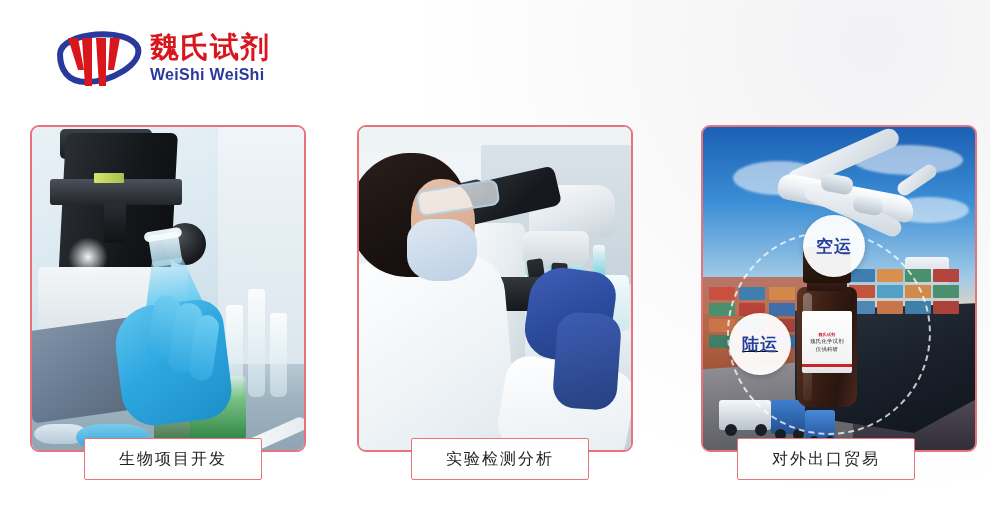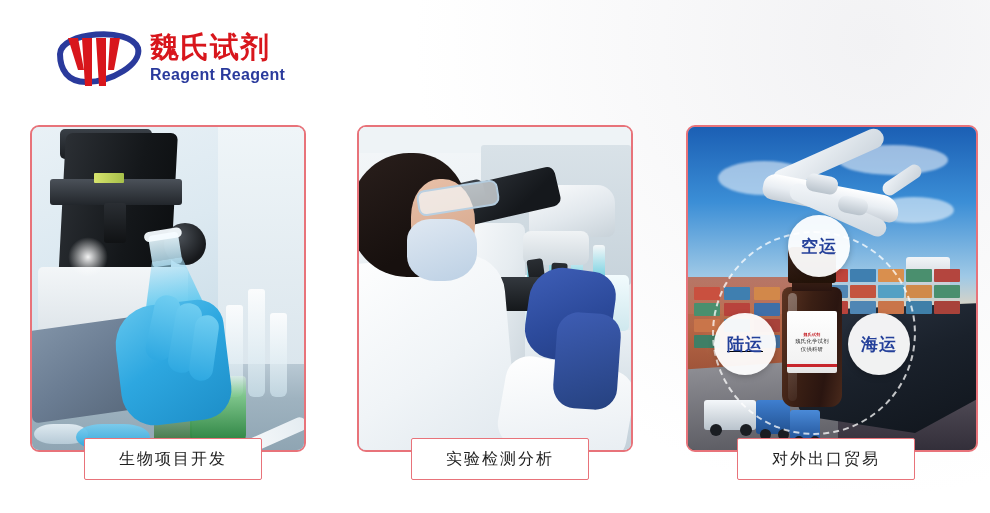--- a/index.html
+++ b/index.html
@@ -36,21 +36,21 @@
     box-shadow:0 3px 7px rgba(200,30,25,.28);}
   .title-pill span{color:#ffffff;font-size:25px;font-weight:700;letter-spacing:3px;
     font-family:"DejaVu Sans","Liberation Sans",sans-serif;}
 
   
   .cards{position:absolute;left:0;top:0;width:990px;height:513px;z-index:2;}
   .card{position:absolute;top:125px;width:272px;height:323px;
     border:2px solid #e8737a;border-radius:9px;overflow:hidden;background:#dfe6ea;}
   .card.c1{left:30px;}
   .card.c2{left:357px;}
-  .card.c3{left:686px;width:272px;padding-left:16px;}
+  .card.c3{left:701px;width:272px;}
   .card-img{position:absolute;inset:0;overflow:hidden;}
 
   .caption{position:absolute;height:40px;background:#ffffff;border:1.5px solid #e8737a;
     display:flex;align-items:center;justify-content:center;z-index:5;border-radius:2px;}
   .caption span{font-size:16px;color:#1f1f1f;letter-spacing:2px;
     font-family:"DejaVu Sans","Liberation Sans",sans-serif;white-space:nowrap;}
   .cap1{left:84px;top:438px;width:176px;}
   .cap2{left:411px;top:438px;width:176px;}
   .cap3{left:737px;top:438px;width:176px;}
 
@@ -289,21 +289,21 @@
         <svg width="92" height="68" viewBox="0 0 92 68">
           <path d="M8 30 C8 8, 78 2, 86 24 C90 40, 60 58, 34 58 C16 58, 8 46, 8 30 Z" fill="none" stroke="#2a3a9c" stroke-width="6" stroke-linecap="round"></path>
           <path d="M16 14 L26 14 L32 46 L26 46 Z" fill="#d8161c"></path>
           <path d="M30 14 L40 14 L40 62 L33 62 Z" fill="#d8161c"></path>
           <path d="M44 14 L54 14 L54 62 L47 62 Z" fill="#d8161c"></path>
           <path d="M58 14 L68 14 L62 46 L56 46 Z" fill="#d8161c"></path>
         </svg>
       </div>
       <div class="logo-text">
         <div class="logo-cn">魏氏试剂</div>
-        <div class="logo-en">Reagent Reagent</div>
+        <div class="logo-en">WeiShi WeiShi</div>
       </div>
     </div>
 
   </div>
 
   <div class="cards">
 
     <div class="card c1">
       <div class="card-img lab1">
         <div class="wallpanel"></div>
@@ -460,23 +460,20 @@
             <div class="stripe"></div>
           </div>
         </div>
 
         <div class="bubble bub-air">
           <span>空运</span>
         </div>
         <div class="bubble bub-land">
           <span>陆运</span>
         </div>
-        <div class="bubble bub-sea">
-          <span>海运</span>
-        </div>
       </div>
     </div>
 
     <div class="caption cap1">
       <span>生物项目开发</span>
     </div>
     <div class="caption cap3">
       <span>对外出口贸易</span>
     </div>
     <div class="caption cap2">

